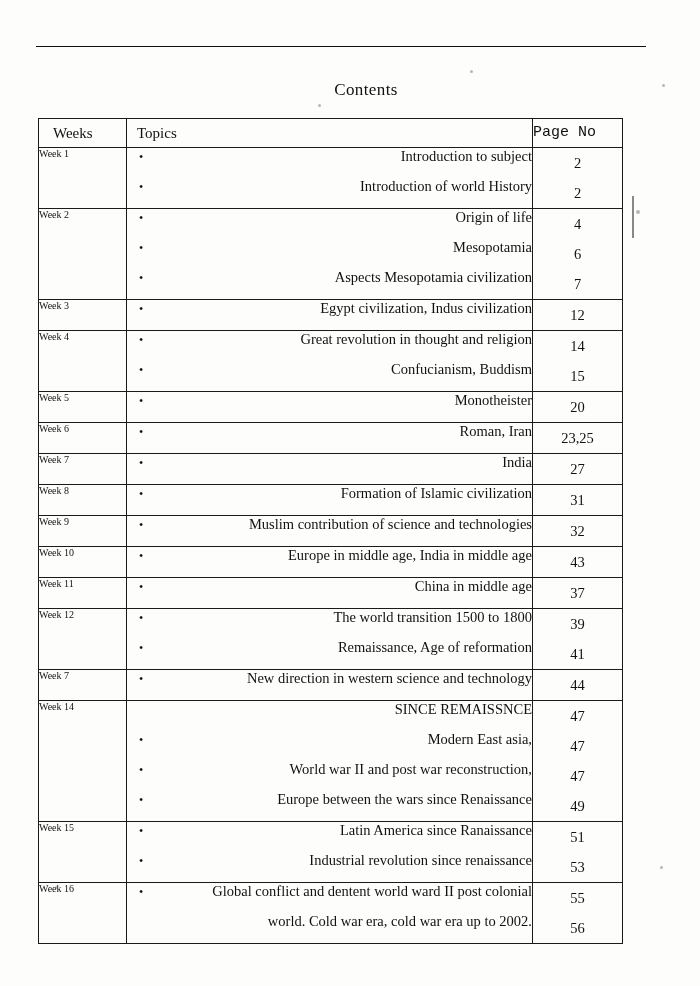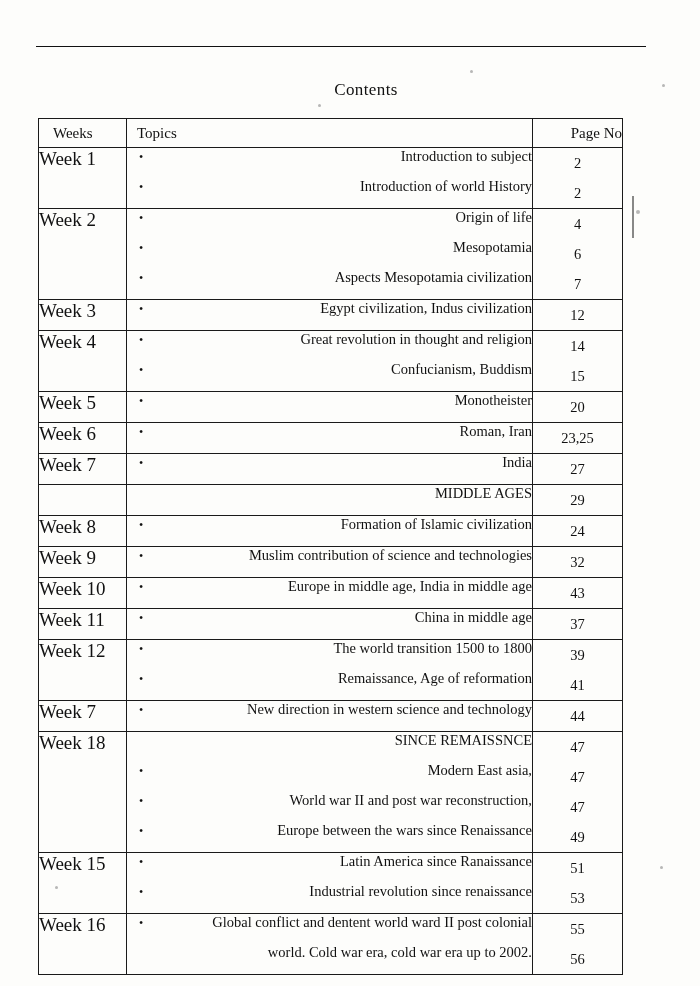--- a/index.html
+++ b/index.html
@@ -60,24 +60,24 @@
   col.c-week { width: 88px; }
   col.c-topic { width: 406px; }
   col.c-page { width: 90px; }
 
   .hdr td {
     height: 28px;
     font-size: 15px;
   }
   .hdr .wk { padding-left: 14px; line-height: 28px; }
   .hdr .tp { padding-left: 10px; line-height: 28px; }
-  .hdr .pg { text-align: right; line-height: 28px; }
+  .hdr .pg { text-align: left; line-height: 28px; font-family: Liberation Mono, monospace; }
 
   .wkcell {
-    font-size: 19px;
+    font-size: 10px;
     padding-left: 11px;
     padding-top: 9px;
   }
   .wkcell.blank { padding: 0; }
 
   .topiccell { padding: 0; }
   .pagecell  { padding: 0; }
 
   .trow {
     display: flex;
@@ -238,40 +238,29 @@
             <div class="trow">
               <span class="bullet">•</span>
               <span class="txt">India</span>
             </div>
           </td>
           <td class="pagecell">
             <div class="prow">27</div>
           </td>
         </tr>
         <tr>
-          <td class="wkcell blank"></td>
-          <td class="topiccell">
-            <div class="trow nobul">
-              <span class="txt">MIDDLE AGES</span>
-            </div>
-          </td>
-          <td class="pagecell">
-            <div class="prow">29</div>
-          </td>
-        </tr>
-        <tr>
           <td class="wkcell">Week 8</td>
           <td class="topiccell">
             <div class="trow">
               <span class="bullet">•</span>
               <span class="txt">Formation of Islamic civilization</span>
             </div>
           </td>
           <td class="pagecell">
-            <div class="prow">24</div>
+            <div class="prow">31</div>
           </td>
         </tr>
         <tr>
           <td class="wkcell">Week 9</td>
           <td class="topiccell">
             <div class="trow">
               <span class="bullet">•</span>
               <span class="txt">Muslim contribution of science and technologies</span>
             </div>
           </td>
@@ -326,21 +315,21 @@
             <div class="trow">
               <span class="bullet">•</span>
               <span class="txt">New direction in western science and technology</span>
             </div>
           </td>
           <td class="pagecell">
             <div class="prow">44</div>
           </td>
         </tr>
         <tr>
-          <td class="wkcell">Week 18</td>
+          <td class="wkcell">Week 14</td>
           <td class="topiccell">
             <div class="trow nobul">
               <span class="txt">SINCE REMAISSNCE</span>
             </div>
             <div class="trow">
               <span class="bullet">•</span>
               <span class="txt">Modern East asia,</span>
             </div>
             <div class="trow">
               <span class="bullet">•</span>

